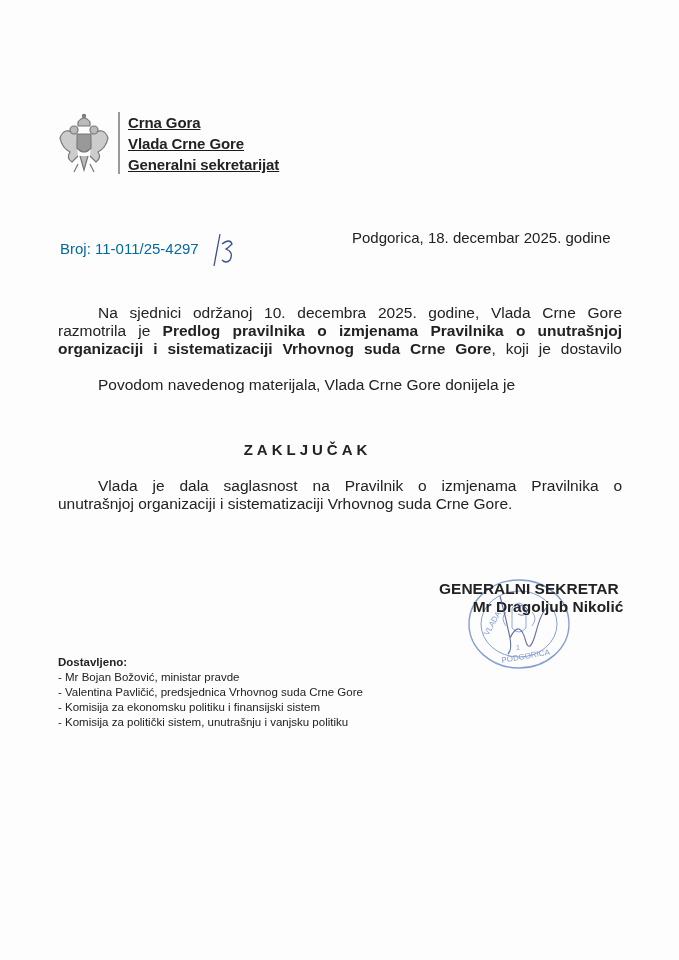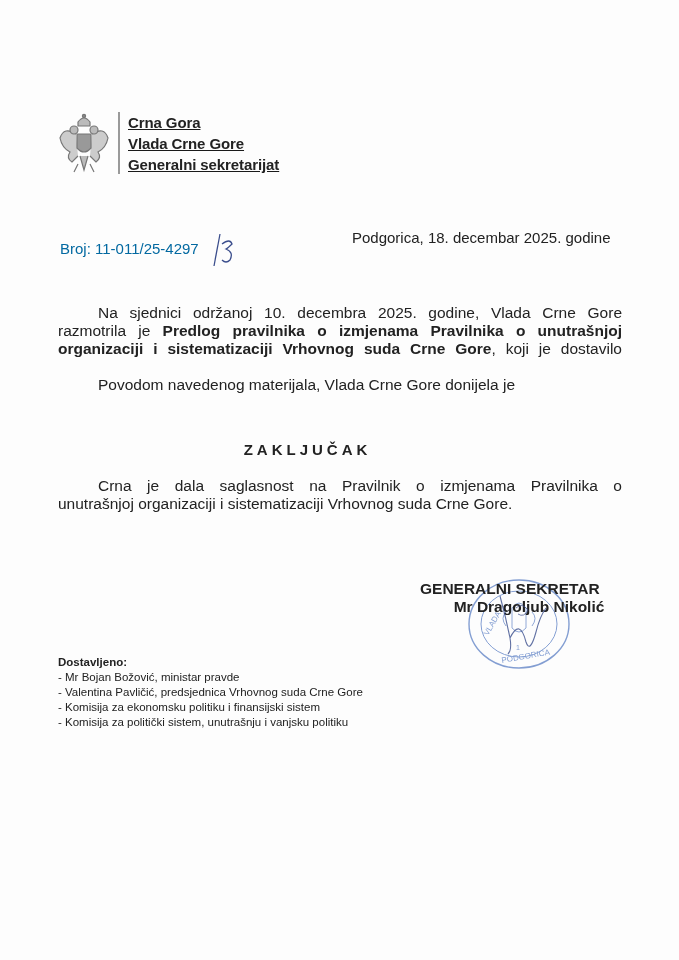--- a/index.html
+++ b/index.html
@@ -93,21 +93,21 @@
     .para3 .line { display: block; text-align-last: justify; }
     .para3 .line.last { text-align-last: left; }
     
     .stamp {
       position: absolute;
       left: 466px; top: 578px;
       width: 106px; height: 92px;
     }
     .signature-block {
       position: absolute;
-      left: 420px; top: 580px;
+      left: 439px; top: 580px;
       width: 200px;
       text-align: right;
     }
     .signature-block div {
       font-size: 15.5px;
       font-weight: bold;
       line-height: 18px;
       color: #222;
       position: relative;
       z-index: 2;
@@ -174,21 +174,21 @@
     <span class="line indent">Na sjednici održanoj 10. decembra 2025. godine, Vlada Crne Gore</span>
     <span class="line"><span>razmotrila je </span><span class="bold">Predlog pravilnika o izmjenama Pravilnika o unutrašnjoj</span></span>
     <span class="line"><span class="bold">organizaciji i sistematizaciji Vrhovnog suda Crne Gore</span><span>, koji je dostavilo</span></span>
   </div>
 
   <div class="para para2 indent">Povodom navedenog materijala, Vlada Crne Gore donijela je</div>
 
   <div class="title">ZAKLJUČAK</div>
 
   <div class="para para3">
-    <span class="line indent">Crna je dala saglasnost na Pravilnik o izmjenama Pravilnika o</span>
+    <span class="line indent">Vlada je dala saglasnost na Pravilnik o izmjenama Pravilnika o</span>
     <span class="line last">unutrašnjoj organizaciji i sistematizaciji Vrhovnog suda Crne Gore.</span>
   </div>
 
   <svg class="stamp" viewBox="0 0 106 92">
     <g stroke="#5b7fc4" fill="none" opacity="0.75">
       <ellipse cx="53" cy="46" rx="50" ry="44" stroke-width="1.4"></ellipse>
       <ellipse cx="53" cy="46" rx="38" ry="33" stroke-width="1"></ellipse>
       <text x="22" y="58" font-size="8" fill="#5b7fc4" stroke="none" font-family="Liberation Sans, sans-serif" transform="rotate(-60 22 58)">VLADA</text>
       <text x="36" y="85" font-size="8" fill="#5b7fc4" stroke="none" font-family="Liberation Sans, sans-serif" transform="rotate(-10 36 85)">PODGORICA</text>
       <text x="50" y="72" font-size="7" fill="#5b7fc4" stroke="none" font-family="Liberation Sans, sans-serif">1</text>

